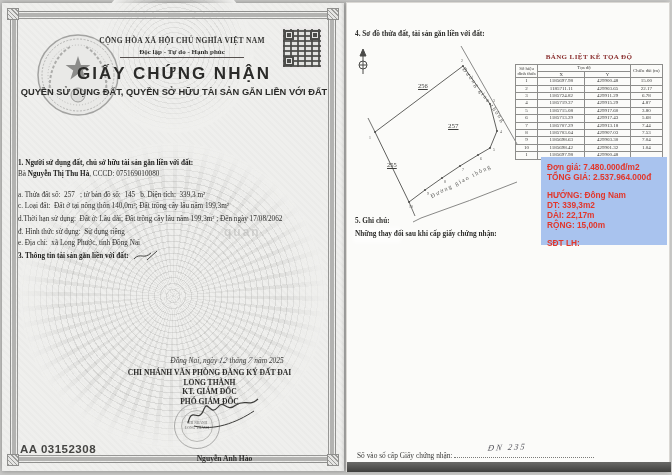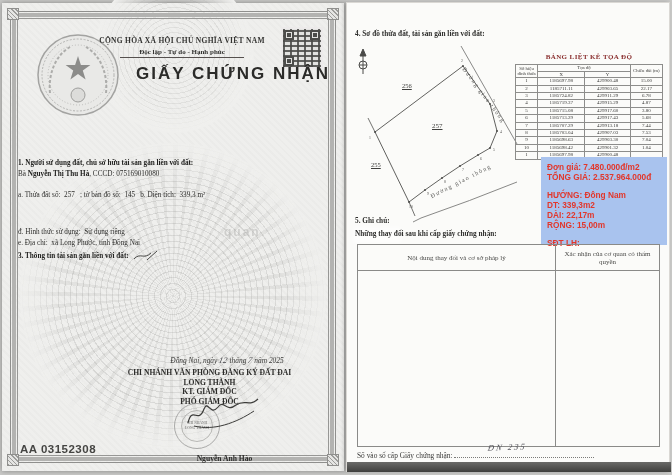--- a/index.html
+++ b/index.html
@@ -35,21 +35,21 @@
         repeating-linear-gradient(90deg, rgba(74,74,72,.85) 0 2px, transparent 2px 7px);
       outline:2px solid #eceaea;}
   .qr i{position:absolute;width:10px;height:10px;border:2px solid #4c4c4a;background:#e3e3e1;}
   .qr i::after{content:"";position:absolute;inset:1px;background:#4c4c4a;}
   .qr i.a{left:1px;top:1px}.qr i.b{right:1px;top:1px}.qr i.c{left:1px;bottom:1px}
 
   .nat{position:absolute;left:90px;top:33px;width:180px;text-align:center;font-weight:bold;
        font-size:7.5px;letter-spacing:.3px;color:#333331;}
   .motto{position:absolute;left:118px;top:45px;width:124px;text-align:center;font-weight:bold;
        font-size:7px;color:#333331;border-bottom:1px solid #55504e;padding-bottom:1px;}
-  .cert-title{position:absolute;left:16px;top:61px;width:312px;text-align:right;font-weight:bold;
+  .cert-title{position:absolute;left:16px;top:61px;width:312px;text-align:center;font-weight:bold;
        font-size:17px;letter-spacing:2px;color:#2b2b29;font-family:"Liberation Sans",sans-serif;}
   .cert-sub{position:absolute;left:10px;top:84px;width:324px;text-align:center;font-weight:bold;
        font-size:9.3px;color:#2b2b29;font-family:"Liberation Sans",sans-serif;}
 
   .bodytxt{position:absolute;left:16px;width:314px;font-size:7.2px;line-height:8.5px;white-space:pre-wrap;margin-top:44px;}
   .bold{font-weight:bold;color:#222220;}
   .l-h1{top:112px}.l-owner{top:123px}.l-h2{top:133px}.l-a{top:144px;display:flex;gap:5px;}
   .l-c{top:155px}.l-d{top:168px}.l-dd{top:181px}.l-e{top:192px}.l-h3{top:203px}
   .hwmark{display:inline-block;vertical-align:middle;margin-left:4px;}
 
@@ -74,21 +74,21 @@
 
   
   .page-right{position:absolute;left:346px;top:2px;width:324px;height:470px;background:#fbfbf9;
       border:1px solid #dad8d4;box-shadow:-2px 0 4px rgba(0,0,0,.18);}
   .r-h{position:absolute;font-weight:bold;font-size:7.3px;color:#2e2e2c;}
   .r-h4{left:8px;top:26px}.r-h5{left:8px;top:213px}.r-h6{left:8px;top:226px}
   .blurpatch{position:absolute;left:6px;top:224px;width:48px;height:16px;background:rgba(255,255,255,.65);
       filter:blur(2px);}
 
   .diagram{position:absolute;left:6px;top:43px;}
-  .plbl{position:absolute;font-size:6.5px;color:#3e3e3c;text-decoration:underline;}
+  .plbl{position:absolute;font-size:6.5px;color:#3e3e3c;text-decoration:underline;margin-left:16px;}
   .plbl.p257{font-size:7px;}
   .roadlbl{position:absolute;font-size:6px;color:#555553;letter-spacing:1.5px;white-space:nowrap;
       transform-origin:center;}
 
   .ctable-title{position:absolute;left:166px;top:50px;width:152px;text-align:center;font-weight:bold;
       font-size:7px;color:#8a2f2f;letter-spacing:.4px;}
   table.ctable{position:absolute;left:168px;top:61px;width:148px;border-collapse:collapse;
       font-size:5px;color:#3a3a38;table-layout:fixed;}
   table.ctable th,table.ctable td{border:.6px solid #8d8d8b;padding:0;text-align:center;
       font-weight:normal;line-height:6.4px;height:6.4px;overflow:hidden;}
@@ -148,28 +148,31 @@
 
     <div class="qr">
         <i class="a"></i>
         <i class="b"></i>
         <i class="c"></i>
       </div>
 
     <div class="nat">CỘNG HÒA XÃ HỘI CHỦ NGHĨA VIỆT NAM</div>
     <div class="motto">Độc lập - Tự do - Hạnh phúc</div>
     <div class="cert-title">GIẤY CHỨNG NHẬN</div>
+    <div class="cert-sub">QUYỀN SỬ DỤNG ĐẤT, QUYỀN SỞ HỮU TÀI SẢN GẮN LIỀN VỚI ĐẤT</div>
 
     <div class="bodytxt l-h1 bold">1. Người sử dụng đất, chủ sở hữu tài sản gắn liền với đất:</div>
     <div class="bodytxt l-owner"><span>Bà </span><span class="bold">Nguyễn Thị Thu Hà</span><span>, CCCD: 075169010080</span></div>
     <div class="bodytxt l-a">
       <span>a. Thửa đất số:  257</span>
       <span>; tờ bản đồ số:  145</span>
       <span>b. Diện tích:  339,3 m²</span>
     </div>
+    <div class="bodytxt l-c">c. Loại đất:  Đất ở tại nông thôn 140,0m²; Đất trồng cây lâu năm 199,3m²</div>
+    <div class="bodytxt l-d">d.Thời hạn sử dụng:  Đất ở: Lâu dài; Đất trồng cây lâu năm 199,3m² ; Đến ngày 17/08/2062</div>
     <div class="bodytxt l-e">e. Địa chỉ:  xã Long Phước, tỉnh Đồng Nai</div>
     <div class="bodytxt l-dd">đ. Hình thức sử dụng:  Sử dụng riêng</div>
     <div class="bodytxt l-h3 bold"><span>3. Thông tin tài sản gắn liền với đất:</span><svg class="hwmark" width="26" height="12" viewBox="0 0 26 12">
           <path d="M1,9 C7,2 11,10 18,3 M14,10 L24,1" fill="none" stroke="#4a4a48" stroke-width="1"></path>
         </svg></div>
 
     <div class="watermark">quan</div>
 
     <div class="dateline">
       <span>Đồng Nai, ngày</span> <span class="hwnum">12</span> <span>tháng</span> <span class="hwnum">7</span> <span>năm 2025</span>
@@ -342,30 +345,20 @@
         <div>DÀI: 22,17m</div>
         <div>RỘNG: 15,00m</div>
         <div class="gap"></div>
         <div>SĐT LH:</div>
       </div>
 
     <div class="r-h r-h5">5. Ghi chú:</div>
     <div class="blurpatch"></div>
     <div class="r-h r-h6">Những thay đổi sau khi cấp giấy chứng nhận:</div>
 
-    <div class="chg">
-      <div class="chg-head">
-        <div class="cl">Nội dung thay đổi và cơ sở pháp lý</div>
-        <div class="cr">Xác nhận của cơ quan có thẩm quyền</div>
-      </div>
-      <div class="chg-body">
-        <div class="cl"></div>
-        <div class="cr"></div>
-      </div>
-    </div>
 
     <div class="bookline">
       <span>Số vào sổ cấp Giấy chứng nhận:</span>
       <span class="dots">
         <span class="bookval">ĐN 235</span>
       </span>
     </div>
 
     <div class="bottombar"></div>
   </div>

